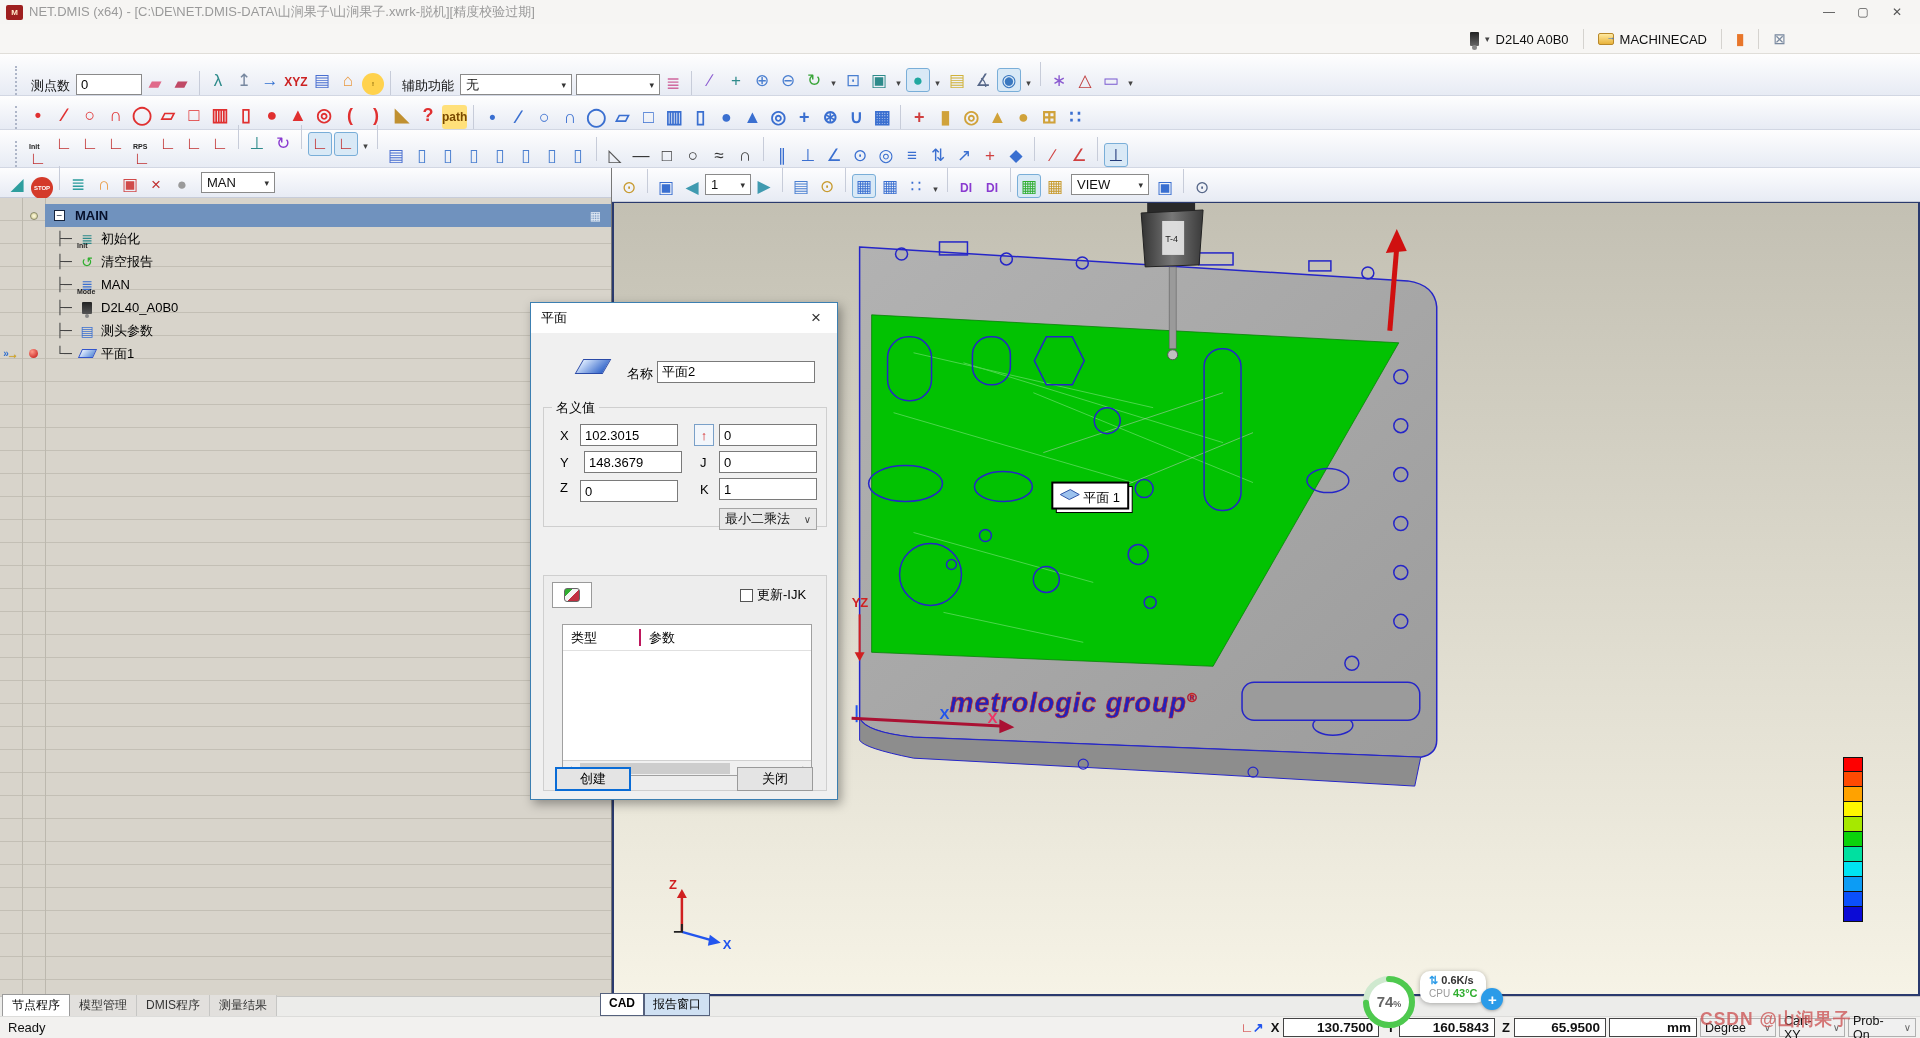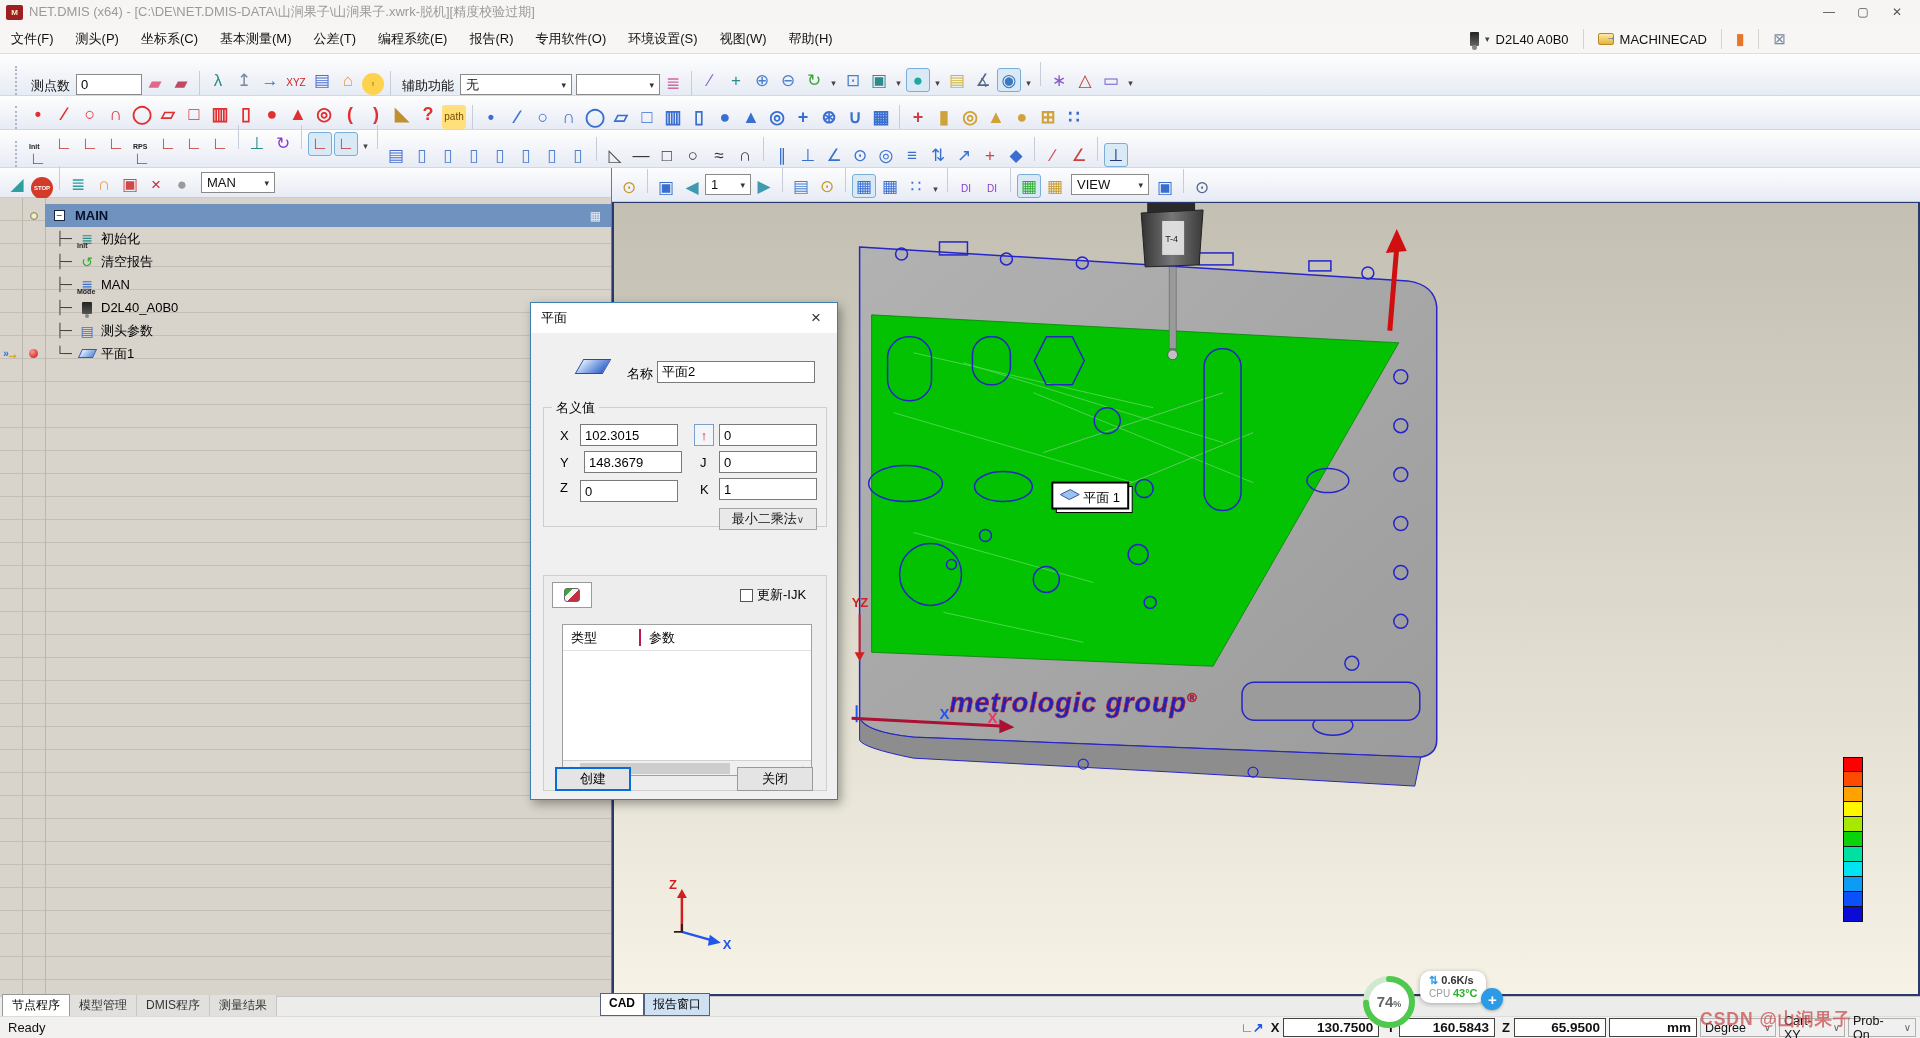--- a/index.html
+++ b/index.html
@@ -23,21 +23,21 @@
   .moni{color:#7a8aa0;font-size:15px}
   .fold{width:16px;height:12px;background:linear-gradient(#ffe9a0,#e8b23a);border:1px solid #b8882a;border-radius:2px;position:relative}
   .fold::after{content:"→";position:absolute;right:-3px;top:-2px;font-size:9px;color:#2f6fd0;font-weight:bold}
 
   
   .tb{display:flex;align-items:flex-end;background:linear-gradient(#fefefe,#e7ebf4);border-bottom:1px solid #d2d7e3;padding-left:10px}
   .tb1{height:42px}.tb2{height:34px}.tb3{height:38px}
   .grip{width:5px;height:70%;border-left:2px dotted #aeb6c8;margin:0 5px}
   .ti{min-width:24px;height:24px;display:inline-flex;align-items:center;justify-content:center;font-size:17px;margin:0 1px;border-radius:3px;line-height:1}
   .tb2 .ti{font-size:18px;font-weight:bold}
-  .ti.sm{font-size:10px;font-weight:normal;letter-spacing:0}
+  .ti.sm{font-size:12px;font-weight:bold;letter-spacing:0}
   .ti.rd{border-radius:50%;width:22px;min-width:22px;height:22px;font-size:6px;font-weight:bold}
   .ti.bx{border:1px solid #79aed8;background:#d9e9f6}
   .ti.dd{min-width:11px;width:11px;font-size:9px;color:#444}
   .tb .sep,.sep{width:1px;height:24px;background:#c7ccd9;margin:0 5px;display:inline-block}
   .tb .lbl{margin:0 6px;white-space:nowrap}
   .inp{background:#fff;border:1px solid #8a8a8a;height:21px;font-size:13px;padding:0 4px;font-family:"Liberation Sans",sans-serif}
   .sel{background:#fff;border:1px solid #8a8a8a;height:21px;padding:0 5px;display:inline-flex;align-items:center;justify-content:space-between;gap:8px;white-space:nowrap}
   .sel .ar{font-size:9px;color:#333}
   .tiw{display:inline-flex;flex-direction:column;align-items:flex-start;margin:0 1px}
   .tilbl{font-size:7px;font-style:normal;font-weight:bold;color:#222;line-height:7px;margin-left:3px}
@@ -82,21 +82,21 @@
   .dlg{position:absolute;left:530px;top:302px;width:308px;height:498px;background:#f0f0f0;border:1px solid #3c7fb1;box-shadow:3px 4px 10px rgba(0,0,0,.35);z-index:30}
   .dlg-title{height:30px;background:#fff;display:flex;align-items:center;padding:0 10px;color:#000}
   .dlg-close{margin-left:auto;font-size:17px;color:#333;width:22px;text-align:center}
   .dlg-body{position:relative;height:468px}
   .dplane{position:absolute;left:48px;top:26px;width:28px;height:15px;background:linear-gradient(120deg,#dcebff,#2f62c8);transform:skewX(-30deg);border:1px solid #2a4aa8}
   .dlbl{position:absolute;color:#000}
   .dinp{position:absolute;background:#fff;border:1px solid #7a7a7a;height:22px;font-size:13px;padding:0 4px;font-family:"Liberation Sans",sans-serif}
   .group{position:absolute;border:1px solid #cfcfcf;background:#f0f0f0}
   .gcap{position:absolute;top:-9px;left:8px;background:#f0f0f0;padding:0 4px;color:#000}
   .arrbtn{position:absolute;width:20px;height:22px;border:1px solid #7aa0c8;background:#f2f6fb;color:#d01010;font-weight:bold;display:flex;align-items:center;justify-content:center}
-  .dsel{position:absolute;height:22px;background:#e9e9e9;border:1px solid #a5a5a5;display:flex;align-items:center;justify-content:center;padding:0 5px;font-size:13px}
+  .dsel{position:absolute;height:22px;background:#e9e9e9;border:1px solid #a5a5a5;display:flex;align-items:center;justify-content:space-between;padding:0 5px;font-size:13px}
   .tabbtn{position:absolute;width:40px;height:26px;border:1px solid #9a9a9a;background:#fff;display:flex;align-items:center;justify-content:center}
   .multi-ic{width:16px;height:14px;border-radius:3px;background:linear-gradient(135deg,#2fae2f 30%,#f4f4f4 30%,#f4f4f4 55%,#c03040 55%);border:1px solid #666}
   .chk{position:absolute;display:flex;align-items:center;gap:4px;color:#000}
   .chkbox{width:13px;height:13px;border:1px solid #555;background:#fff;display:inline-block}
   .dtable{position:absolute;background:#fff;border:1px solid #a0a0a0}
   .dthead{display:flex;height:26px;align-items:center;border-bottom:1px solid #e0e0e0;color:#000}
   .dthead span{padding:0 8px}
   .dthead .c1{width:78px;border-right:2px solid #be185d;height:70%;display:flex;align-items:center}
   .hscroll{position:absolute;left:0;right:0;bottom:0;height:15px;background:#f0f0f0;border-top:1px solid #d0d0d0;display:flex;align-items:center}
   .harr{width:15px;text-align:center;font-size:11px;color:#555}
@@ -136,33 +136,20 @@
   <span class="appicon">M</span>
   <span>NET.DMIS (x64) - [C:\DE\NET.DMIS-DATA\山涧果子\山涧果子.xwrk-脱机][精度校验过期]</span>
   <span class="winbtns">
     <span>—</span>
     <span>▢</span>
     <span>✕</span>
   </span>
 </div>
 
 <div class="menubar">
-  <span style="display:flex;height:100%">
-      <span class="mi">文件(F)</span>
-      <span class="mi">测头(P)</span>
-      <span class="mi">坐标系(C)</span>
-      <span class="mi">基本测量(M)</span>
-      <span class="mi">公差(T)</span>
-      <span class="mi">编程系统(E)</span>
-      <span class="mi">报告(R)</span>
-      <span class="mi">专用软件(O)</span>
-      <span class="mi">环境设置(S)</span>
-      <span class="mi">视图(W)</span>
-      <span class="mi">帮助(H)</span>
-    </span>
   <span class="menu-right">
     <span class="mprobe"></span>
     <span style="font-size:9px;color:#444">▾</span>
     <span>D2L40  A0B0</span>
     <span class="mr-sep"></span>
     <span class="fold"></span>
     <span>MACHINECAD</span>
     <span class="mr-sep"></span>
     <span class="thermo">▮</span>
     <span class="mr-sep"></span>

